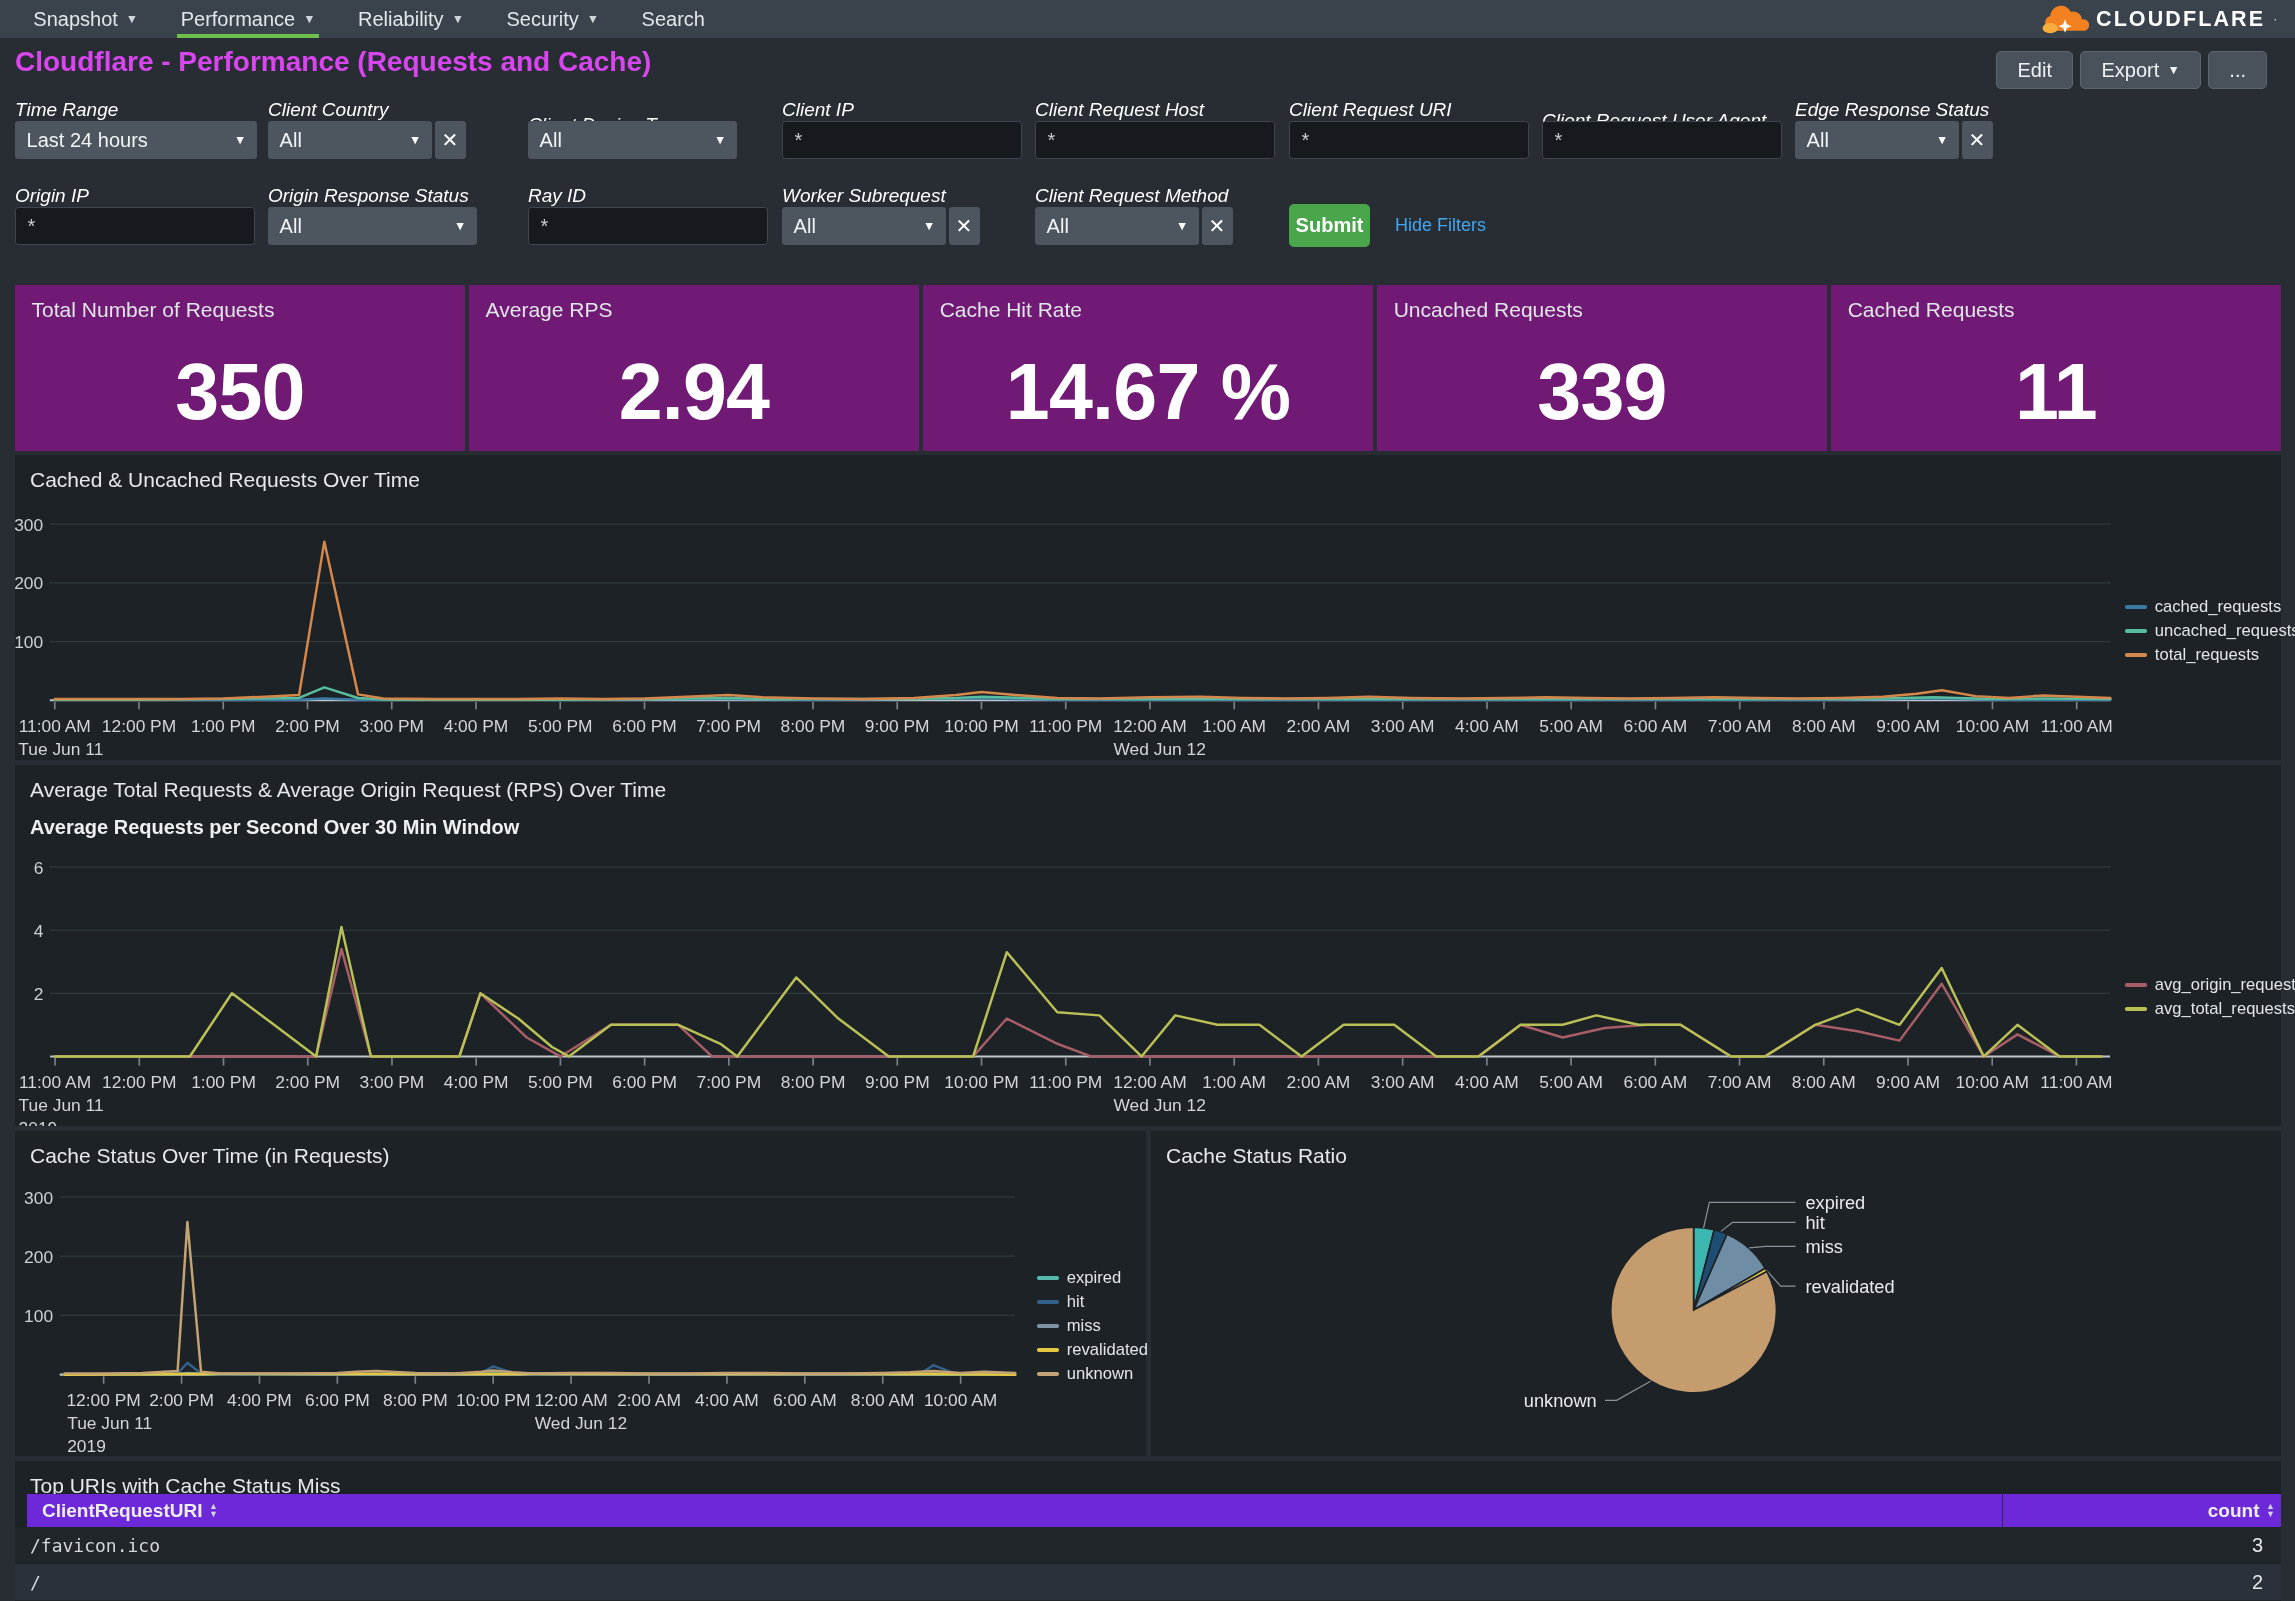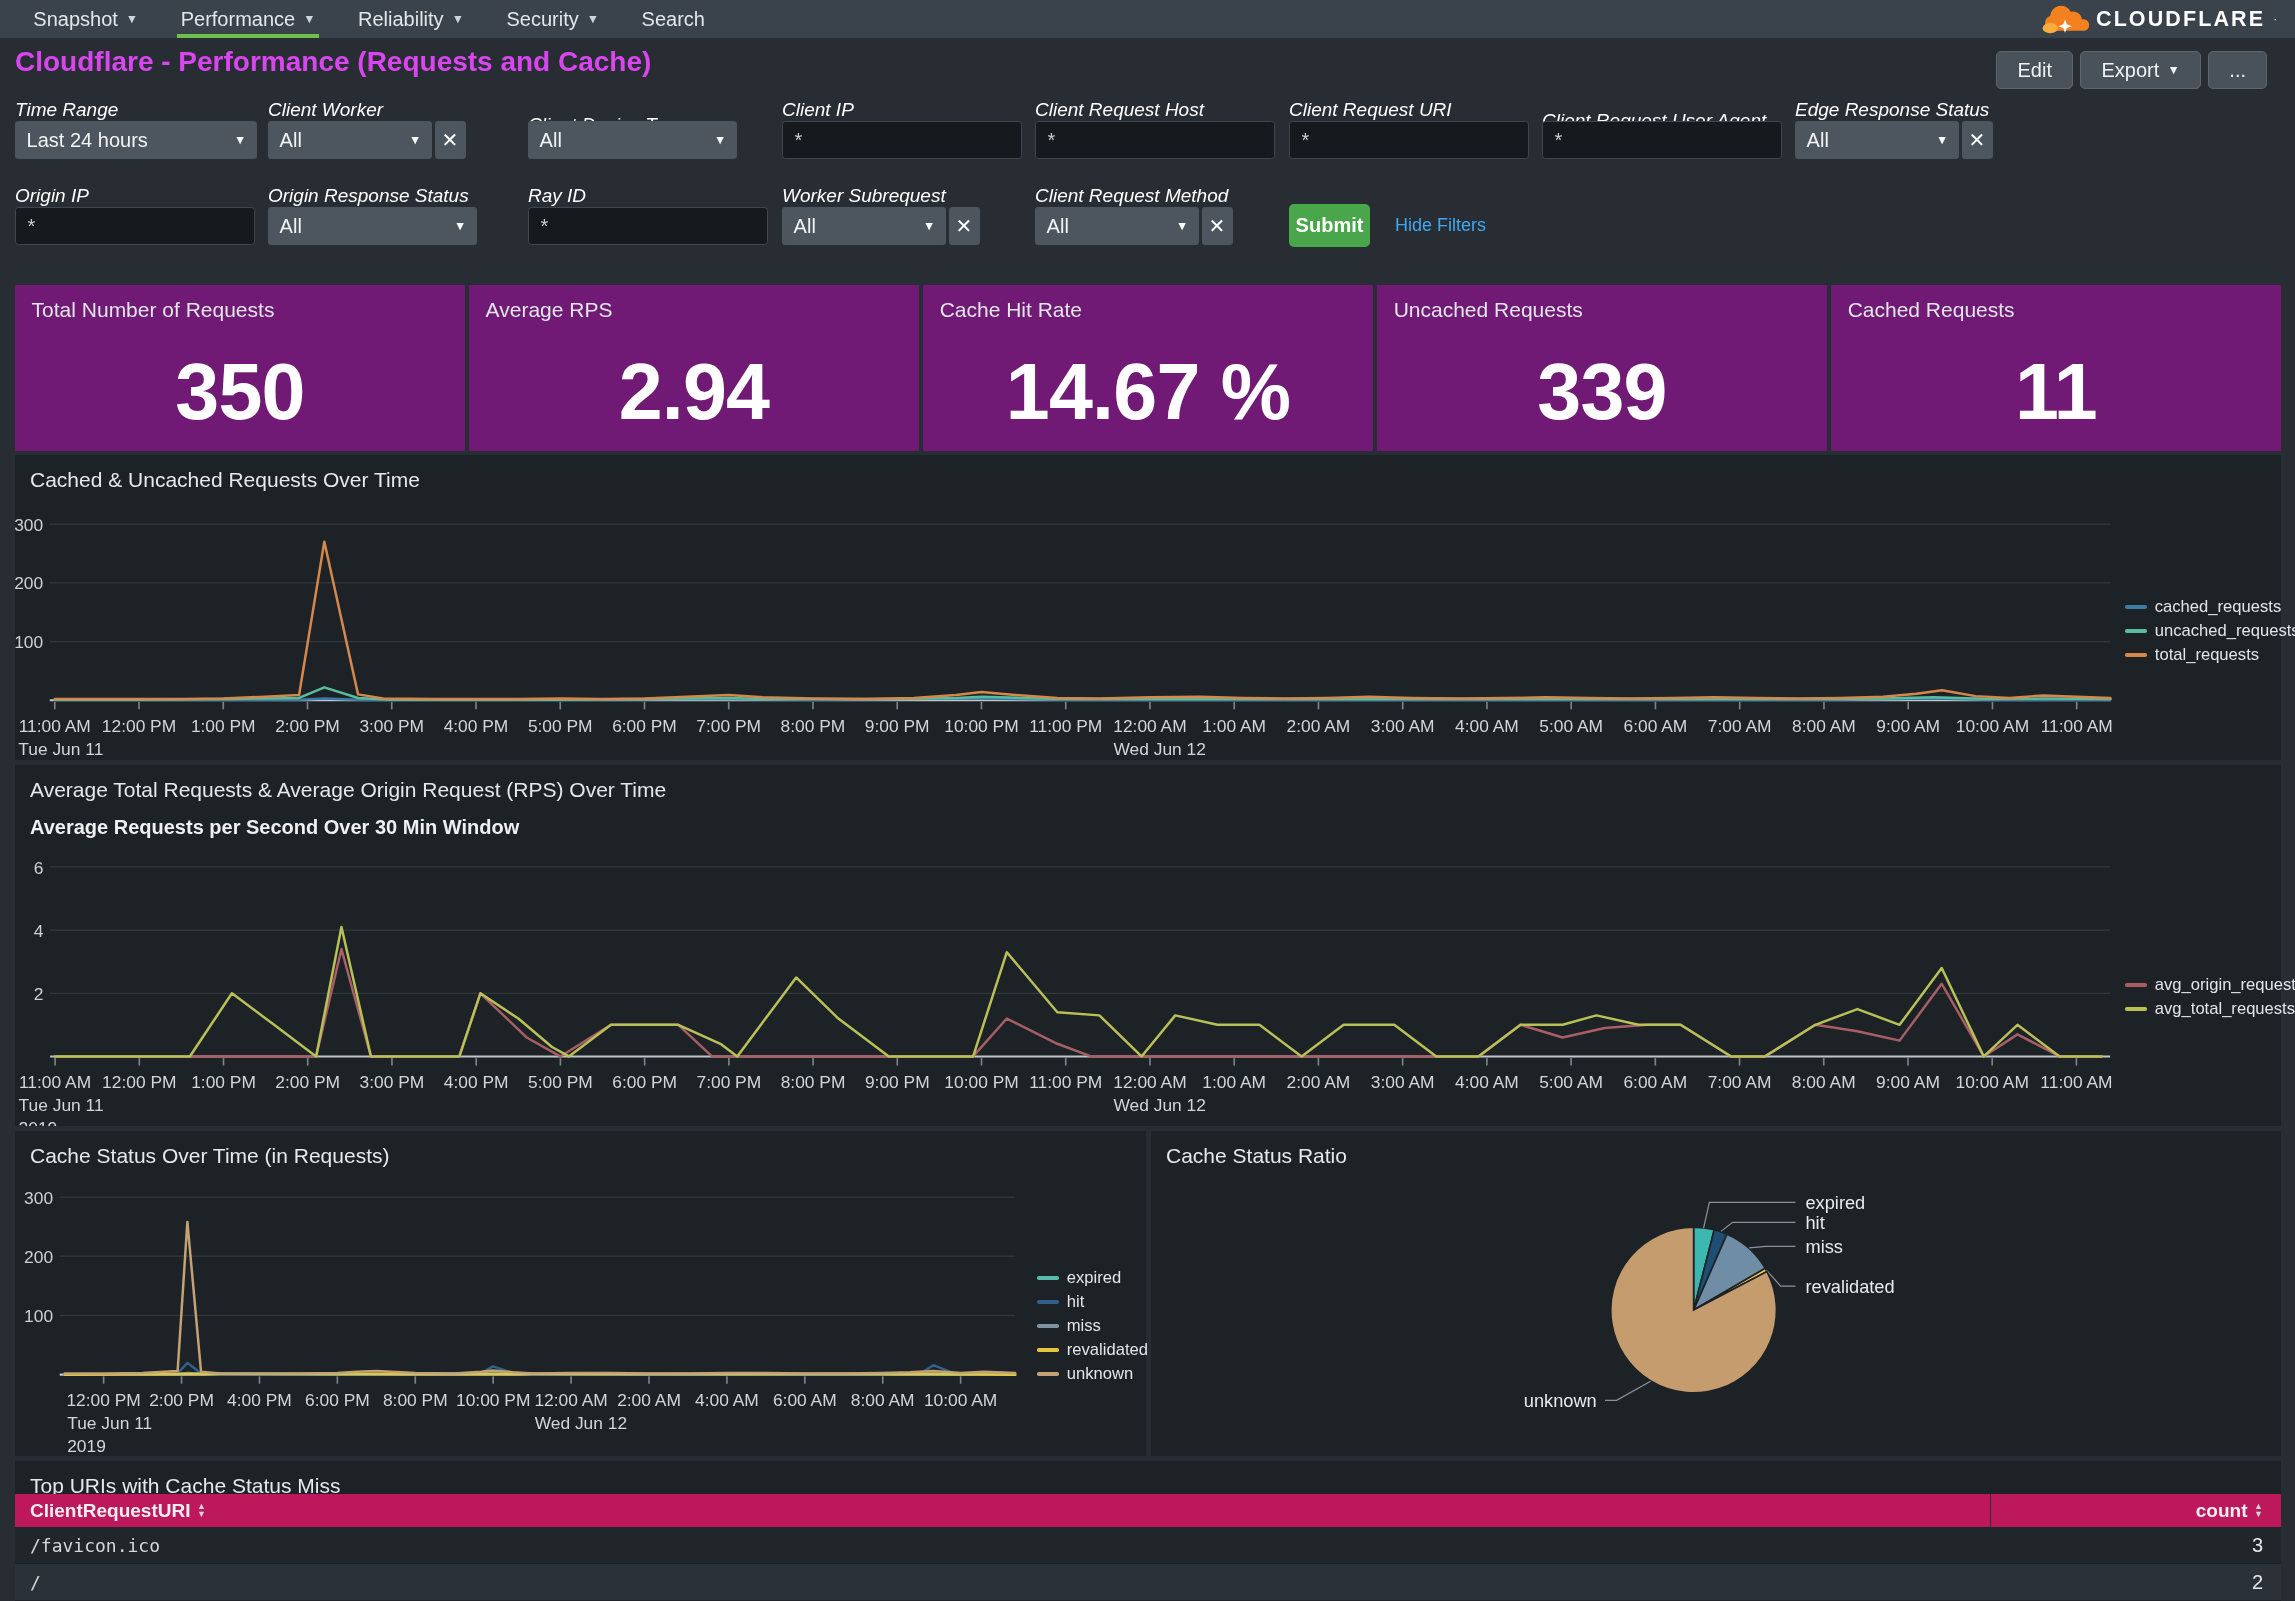--- a/index.html
+++ b/index.html
@@ -39,21 +39,21 @@
   .panel { position:absolute; background:#1d2227; }
   .panel-title { position:absolute; left:15px; top:13.2px; font-size:21px; color:#e6e9eb; }
   .panel-subtitle { position:absolute; left:15px; top:51px; font-size:20px; font-weight:bold; color:#eef0f2; }
   .legend { position:absolute; display:flex; flex-direction:column; gap:4.1px; }
   .legend-item { display:flex; align-items:center; gap:8.3px; cursor:pointer; }
   .legend-swatch { width:21.5px; height:4.1px; border-radius:1.7px; }
   .legend-label { font-size:16.6px; color:#e2e6e9; white-space:nowrap; }
   svg text { font-family:"Liberation Sans", sans-serif; }
   
   .table-panel { overflow:hidden; }
-  .tbl-header { position:absolute; left:0; top:33px; width:100%; height:33px; background:#be185d; display:flex; align-items:center; }
+  .tbl-header { position:absolute; left:12px; top:33px; width:100%; height:33px; background:#6d28d9; display:flex; align-items:center; }
   .tbl-col-uri { flex:0 0 1976px; padding-left:15px; display:flex; align-items:center; gap:6.6px; border-right:0.8px solid #2a3036; height:100%; }
   .tbl-col-count { flex:1; display:flex; align-items:center; justify-content:flex-end; gap:6.6px; padding-right:18px; height:100%; }
   .tbl-head-label { font-size:19px; font-weight:bold; color:#eceef0; }
   .sort-glyph { display:flex; flex-direction:column; font-size:9px; line-height:7.5px; color:#cfd4d8; }
   .tbl-row { position:absolute; left:0; width:100%; height:36px; display:flex; align-items:center; }
   .tbl-cell-uri { flex:0 0 1976px; padding-left:15px; font-family:"DejaVu Sans Mono", monospace; font-size:18px; color:#d4d8dc; }
   .tbl-cell-count { flex:1; text-align:right; padding-right:18px; font-size:20px; color:#e6e9eb; }
 </style>
 </head>
 <body>
@@ -106,21 +106,21 @@
 </div>
 
 <div id="filters">
     <div class="flabel" style="left: 15px; top: 99px;">Time Range</div>
     <div class="fctrl" style="left: 15px; top: 121px;">
       <div class="fselect" style="width: 242px;">
         <span>Last 24 hours</span>
         <span class="caret">▼</span>
       </div>
     </div>
-    <div class="flabel" style="left: 268px; top: 99px;">Client Worker</div>
+    <div class="flabel" style="left: 268px; top: 99px;">Client Country</div>
     <div class="fctrl" style="left: 268px; top: 121px;">
       <div class="fselect" style="width: 164px;">
         <span>All</span>
         <span class="caret">▼</span>
       </div>
       <div class="fclear">✕</div>
     </div>
     <div class="flabel" style="left: 528px; top: 114px;">Client Device Type</div>
     <div class="fctrl" style="left: 528px; top: 121px;">
       <div class="fselect" style="width: 209px;">

